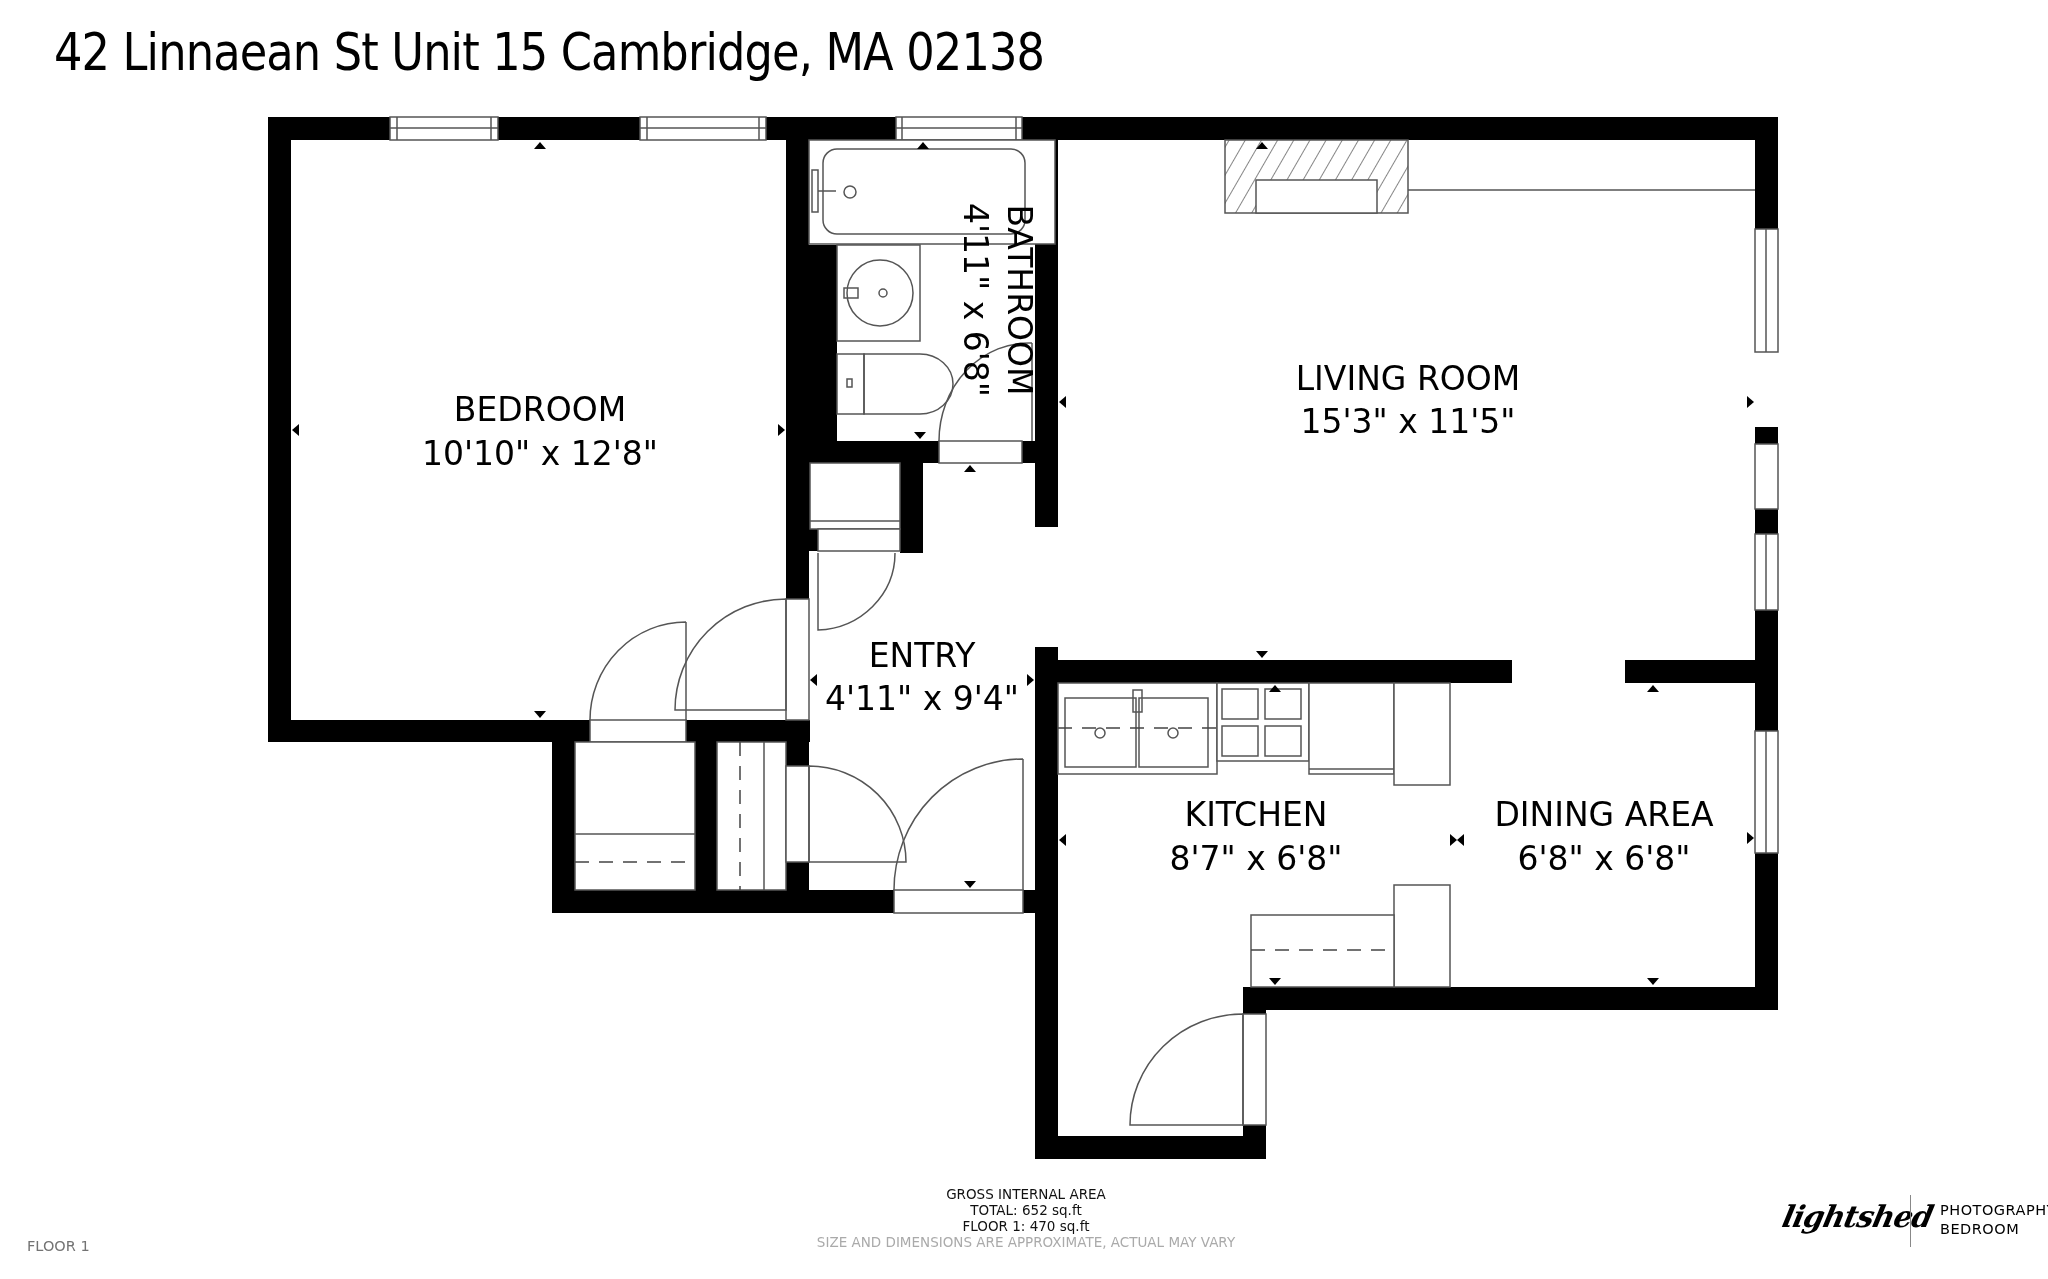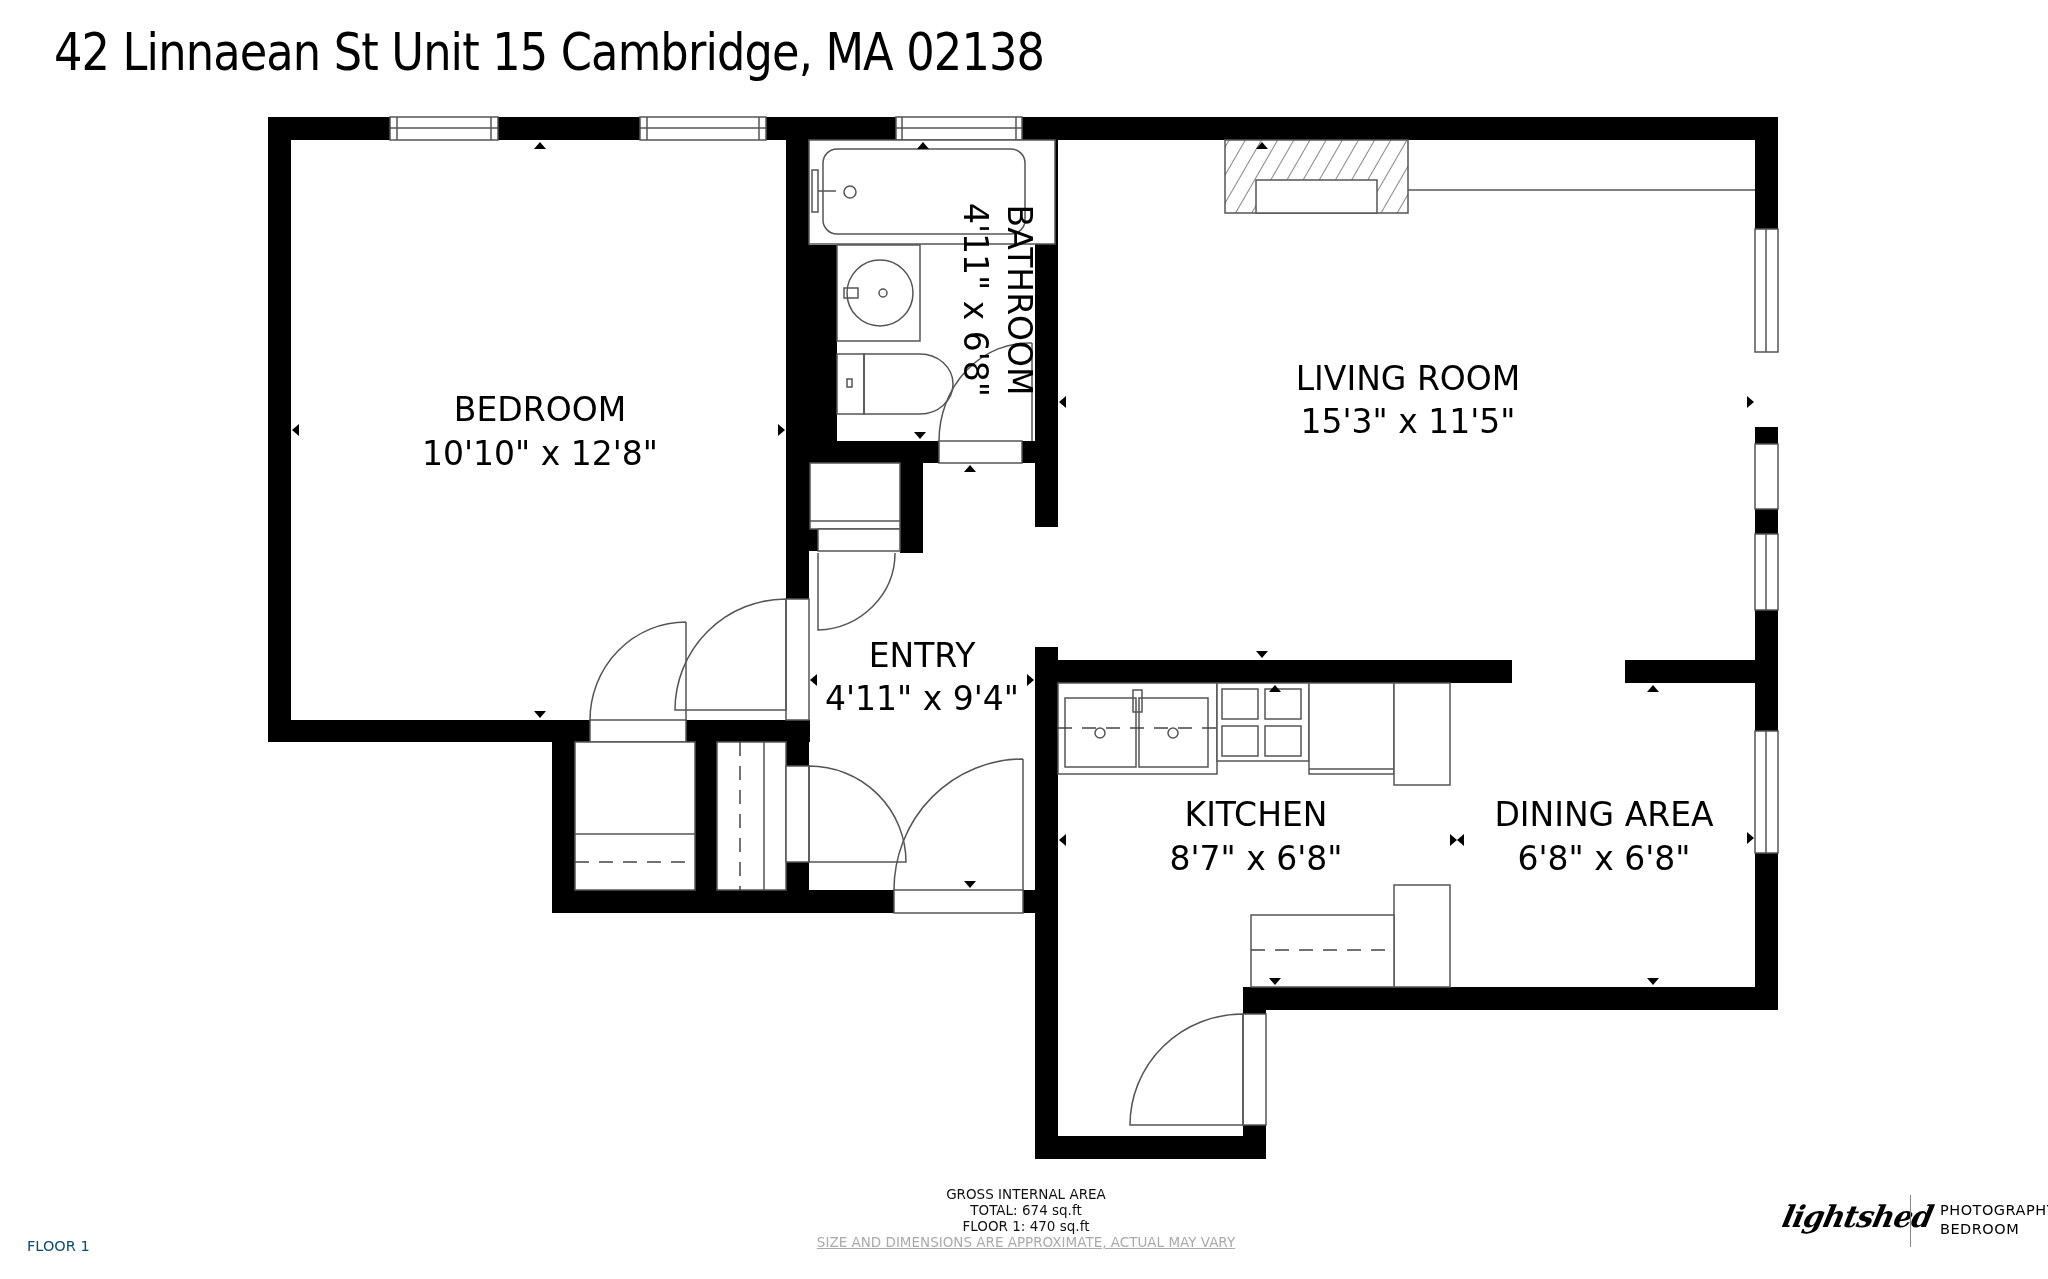--- a/index.html
+++ b/index.html
@@ -7,22 +7,22 @@
   .title { position: absolute; left: 54px; top: 22px; font-size: 52px; font-family: "DejaVu Sans", sans-serif; letter-spacing: -1px; white-space: nowrap; transform: scaleX(0.86); transform-origin: left top; }
   svg.plan { position: absolute; left: 0; top: 0; }
   .room-label { font-family: "DejaVu Sans", sans-serif; font-size: 33px; fill: #000; text-anchor: middle; }
   .wall { fill: #000; }
   .thin { fill: none; stroke: #555; stroke-width: 1.5; }
   .thinw { fill: #fff; stroke: #555; stroke-width: 1.5; }
   .dash { stroke: #444; stroke-width: 1.5; stroke-dasharray: 14 10; fill: none; }
   .arrow { fill: #000; }
   .gia { position: absolute; left: 0; width: 1762px; top: 1186px; text-align: center; font-size: 13.5px; line-height: 16px; color: #111; }
   .gia .l { display: block; width: 320px; margin-left: 866px; text-align: center; }
-  .gia .note { color: #aaa; width: 460px; margin-left: 796px; text-decoration: underline; }
-  .floor-label { position: absolute; left: 27px; top: 1238px; font-size: 14.5px; color: #0c4a6e; }
+  .gia .note { color: #aaa; width: 460px; margin-left: 796px; }
+  .floor-label { position: absolute; left: 27px; top: 1238px; font-size: 14.5px; color: #737373; }
   .logo { position: absolute; left: 1783px; top: 1193px; width: 250px; height: 70px; }
   .logo .script { position: absolute; left: 0; top: 6px; font-family: "DejaVu Serif", serif; font-style: italic; font-weight: bold; font-size: 30px; letter-spacing: -1px; transform: skewX(-12deg); }
   .logo .sep { position: absolute; left: 127px; top: 2px; width: 1px; height: 52px; background: #888; }
   .logo .studio { position: absolute; left: 137px; top: 8px; font-size: 14.5px; line-height: 19px; letter-spacing: 0.5px; margin-left: 20px; }
 </style>
 </head>
 <body>
 
 <div class="title">42 Linnaean St Unit 15 Cambridge, MA 02138</div>
 
@@ -260,21 +260,21 @@
     <text class="room-label" x="1256" y="870">8'7" x 6'8"</text>
   </g>
   <g>
     <text class="room-label" x="1604" y="826">DINING AREA</text>
     <text class="room-label" x="1604" y="870">6'8" x 6'8"</text>
   </g>
 </svg>
 
 <div class="gia">
   <span class="l">GROSS INTERNAL AREA</span>
-  <span class="l">TOTAL: 674 sq.ft</span>
+  <span class="l">TOTAL: 652 sq.ft</span>
   <span class="l">FLOOR 1: 470 sq.ft</span>
   <span class="l note">SIZE AND DIMENSIONS ARE APPROXIMATE, ACTUAL MAY VARY</span>
 </div>
 
 <div class="floor-label">FLOOR 1</div>
 
 <div class="logo">
   <span class="script">lightshed</span>
   <span class="sep"></span>
   <span class="studio">

